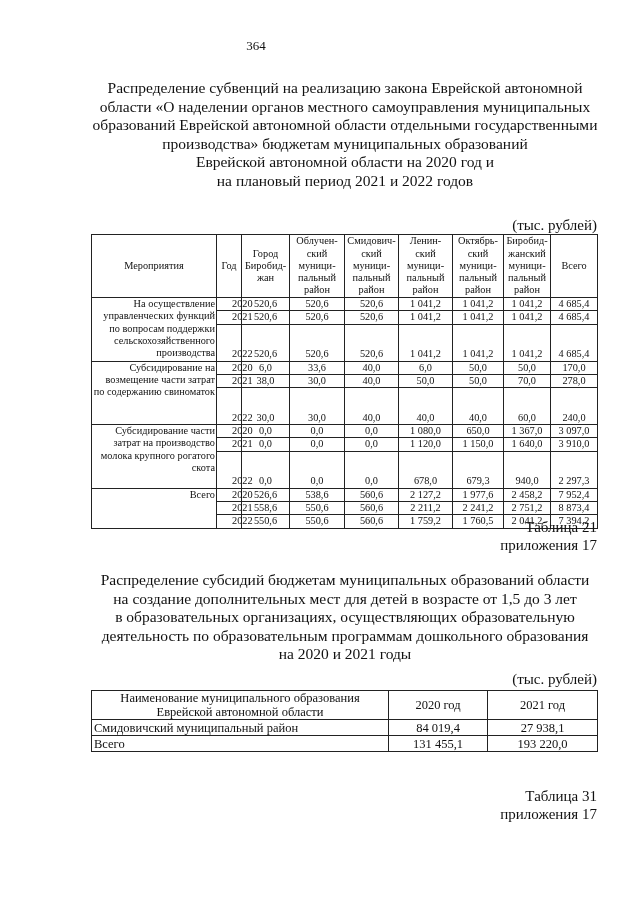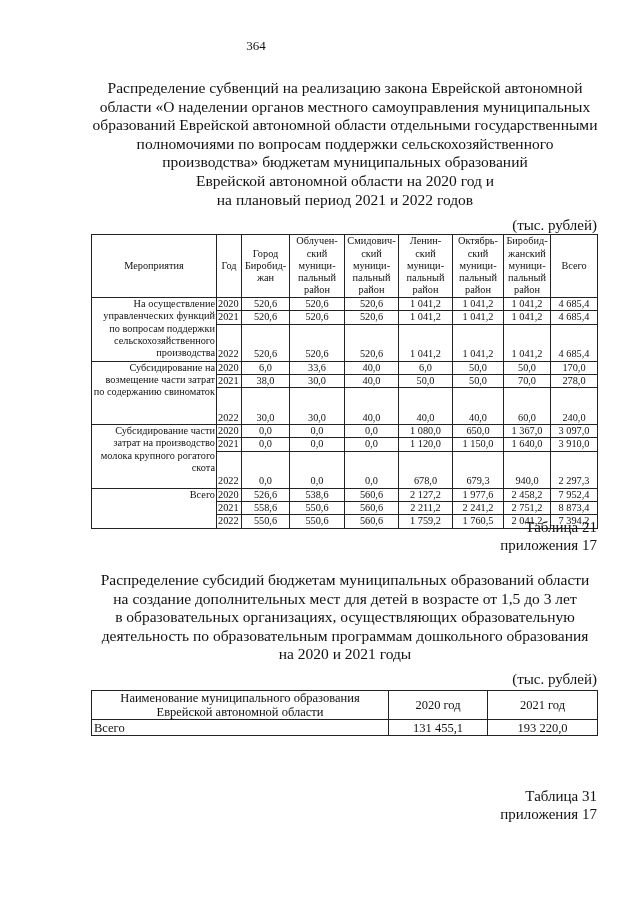--- a/index.html
+++ b/index.html
@@ -31,21 +31,21 @@
 
   table { border-collapse: collapse; position: absolute; }
   #t1 {
     left: 91px; top: 234px; width: 506px; table-layout: fixed;
     font-size: 10.3px; line-height: 12.3px;
   }
   #t1 th, #t1 td { border: 1px solid #222; padding: 0 1px; }
   #t1 th { font-weight: normal; text-align: center; vertical-align: middle; height: 62px; }
   #t1 td { vertical-align: bottom; text-align: center; white-space: nowrap; }
   #t1 td.act { text-align: right; vertical-align: top; white-space: normal; padding-left: 1px; }
-  #t1 td.yr { text-align: left; padding-left: 1px; }
+  #t1 td.yr { text-align: left; padding-left: 15px; }
   #t1 tr.r-short td { height: 12px; }
   #t1 tr.r-tall td { height: 36px; }
 
   #t2 {
     left: 91px; top: 690px; width: 506px; table-layout: fixed;
     font-size: 12.5px; line-height: 14px;
   }
   #t2 th, #t2 td { border: 1px solid #222; padding: 0 2px; }
   #t2 th { font-weight: normal; text-align: center; height: 27px; }
   #t2 td { height: 15px; text-align: center; white-space: nowrap; }
@@ -53,21 +53,20 @@
 </style>
 </head>
 <body>
 
 <div class="page-number">364</div>
 
 <div class="title title1">
   <span class="line">Распределение субвенций на реализацию закона Еврейской автономной</span>
   <span class="line">области «О наделении органов местного самоуправления муниципальных</span>
   <span class="line">образований Еврейской автономной области отдельными государственными</span>
-  <span class="line">полномочиями по вопросам поддержки сельскохозяйственного</span>
   <span class="line">производства» бюджетам муниципальных образований</span>
   <span class="line">Еврейской автономной области на 2020 год и</span>
   <span class="line">на плановый период 2021 и 2022 годов</span>
 </div>
 
 <div class="units units1">(тыс. рублей)</div>
 
 <table id="t1">
   <colgroup>
     <col style="width:125px">
@@ -248,20 +247,25 @@
   </colgroup>
   <thead>
     <tr>
       <th>Наименование муниципального образования Еврейской автономной области</th>
       <th>2020 год</th>
       <th>2021 год</th>
     </tr>
   </thead>
   <tbody>
     <tr>
+      <td class="name">Смидовичский муниципальный район</td>
+      <td>84 019,4</td>
+      <td>27 938,1</td>
+    </tr>
+    <tr>
       <td class="name">Всего</td>
       <td>131 455,1</td>
       <td>193 220,0</td>
     </tr>
   </tbody>
 </table>
 
 <div class="table-ref ref2">
   <div>Таблица 31</div>
   <div>приложения 17</div>

